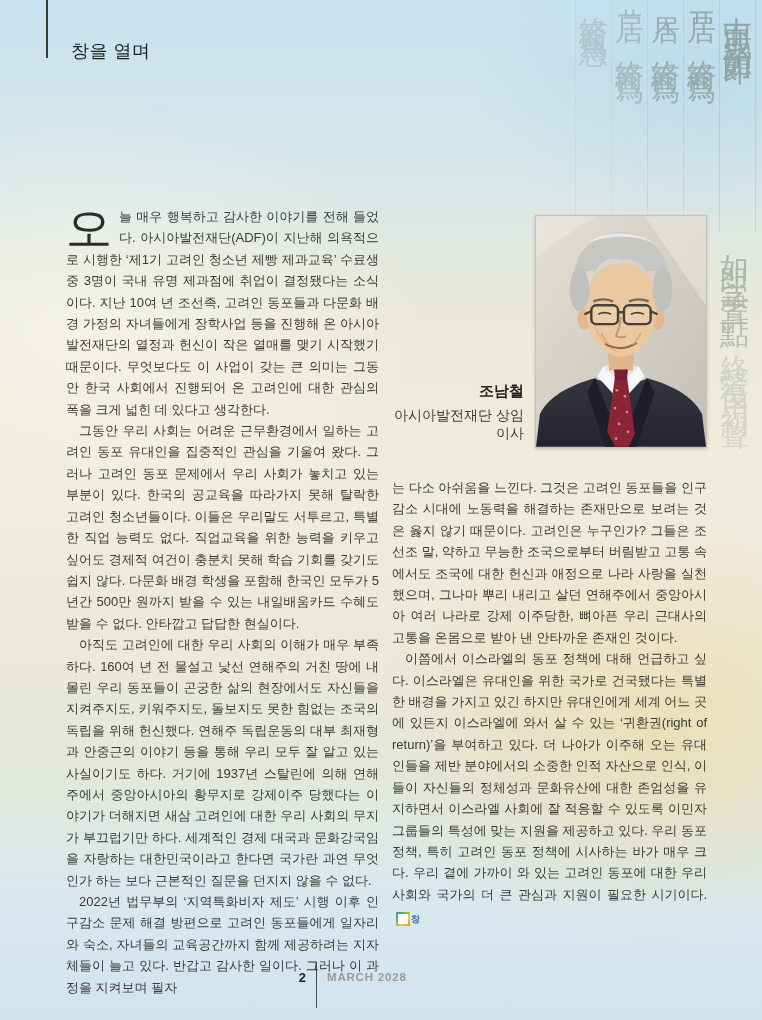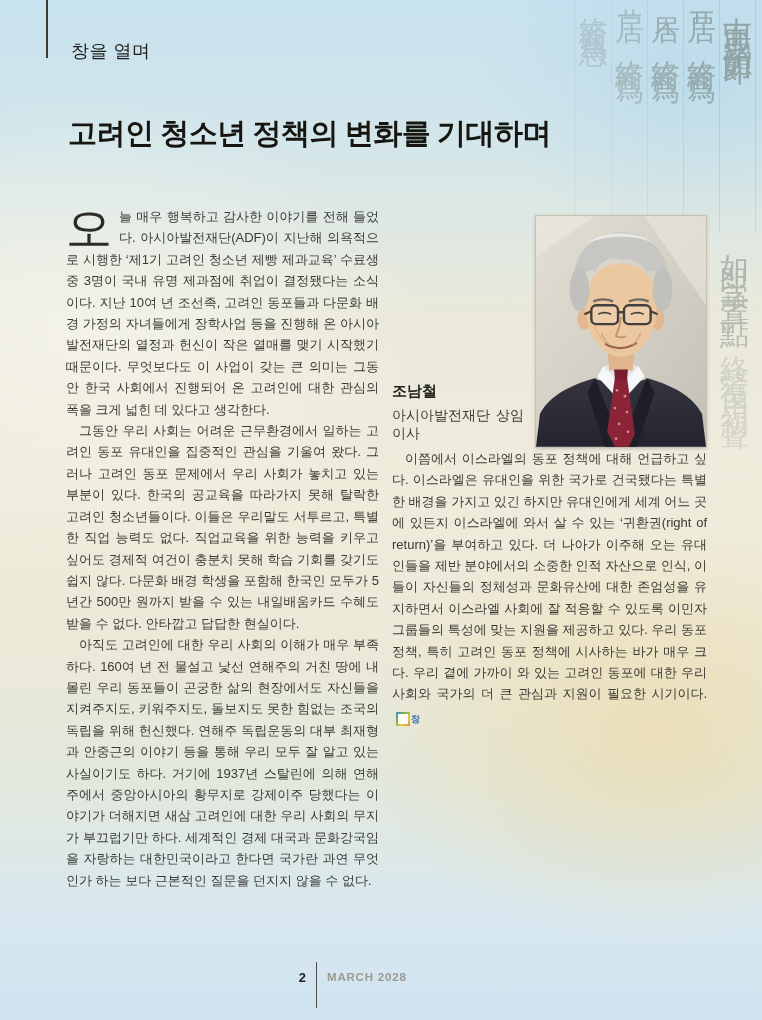--- a/index.html
+++ b/index.html
@@ -54,21 +54,21 @@
   .body-p.indent { text-indent:13px; }
   .dropcap {
     float:left; font-size:46px; line-height:38px; padding:3px 7px 0 0;
     font-weight:500; color:#2c2c27;
   }
 
   
   .photo-row { display:flex; height:233px; }
   .caption {
     flex:1; display:flex; flex-direction:column; justify-content:flex-end;
-    padding:0 11px 6px 0;
+    text-align:right; padding:0 11px 6px 0;
   }
   .caption .name { font-size:15px; font-weight:700; color:#22221f; margin-bottom:6px; }
   .caption .role { font-size:14px; color:#3c3c38; line-height:17.5px; text-indent:0; }
   .photo-frame { width:172px; height:233px; border:1px solid #c8c2b2; background:#d8d4ca; box-shadow:0 1px 3px rgba(80,80,60,0.25); }
   .photo-frame svg { display:block; width:100%; height:100%; }
   .col-right .text-start { margin-top:29px; }
 
   
   .endmark {
     display:inline-block; width:14px; height:14px; line-height:11px; text-align:center;
@@ -96,29 +96,29 @@
     <div class="ccol c4">終而爲急</div>
   </div>
   <div class="callig-side">
     <span>如即字聲二點</span>
     <span class="dim">終聲復用初聲</span>
   </div>
 
   <div class="header-rule"></div>
   <div class="section-label">창을 열며</div>
 
-  <h1 class="article-title">고려인 청소년 정책의 변화를 기대하며</h1>
 
   <div class="col col-left">
     <p class="body-p first">
       <span class="dropcap">오</span>
       <span>늘 매우 행복하고 감사한 이야기를 전해 들었다. 아시아발전재단(ADF)이 지난해 의욕적으로 시행한 ‘제1기 고려인 청소년 제빵 제과교육’ 수료생 중 3명이 국내 유명 제과점에 취업이 결정됐다는 소식이다. 지난 10여 년 조선족, 고려인 동포들과 다문화 배경 가정의 자녀들에게 장학사업 등을 진행해 온 아시아발전재단의 열정과 헌신이 작은 열매를 맺기 시작했기 때문이다. 무엇보다도 이 사업이 갖는 큰 의미는 그동안 한국 사회에서 진행되어 온 고려인에 대한 관심의 폭을 크게 넓힌 데 있다고 생각한다.</span>
     </p>
     <p class="body-p indent">그동안 우리 사회는 어려운 근무환경에서 일하는 고려인 동포 유대인을 집중적인 관심을 기울여 왔다. 그러나 고려인 동포 문제에서 우리 사회가 놓치고 있는 부분이 있다. 한국의 공교육을 따라가지 못해 탈락한 고려인 청소년들이다. 이들은 우리말도 서투르고, 특별한 직업 능력도 없다. 직업교육을 위한 능력을 키우고 싶어도 경제적 여건이 충분치 못해 학습 기회를 갖기도 쉽지 않다. 다문화 배경 학생을 포함해 한국인 모두가 5년간 500만 원까지 받을 수 있는 내일배움카드 수혜도 받을 수 없다. 안타깝고 답답한 현실이다.</p>
     <p class="body-p indent">아직도 고려인에 대한 우리 사회의 이해가 매우 부족하다. 160여 년 전 물설고 낯선 연해주의 거친 땅에 내몰린 우리 동포들이 곤궁한 삶의 현장에서도 자신들을 지켜주지도, 키워주지도, 돌보지도 못한 힘없는 조국의 독립을 위해 헌신했다. 연해주 독립운동의 대부 최재형과 안중근의 이야기 등을 통해 우리 모두 잘 알고 있는 사실이기도 하다. 거기에 1937년 스탈린에 의해 연해주에서 중앙아시아의 황무지로 강제이주 당했다는 이야기가 더해지면 새삼 고려인에 대한 우리 사회의 무지가 부끄럽기만 하다. 세계적인 경제 대국과 문화강국임을 자랑하는 대한민국이라고 한다면 국가란 과연 무엇인가 하는 보다 근본적인 질문을 던지지 않을 수 없다.</p>
+    <p class="body-p indent">2022년 법무부의 ‘지역특화비자 제도’ 시행 이후 인구감소 문제 해결 방편으로 고려인 동포들에게 일자리와 숙소, 자녀들의 교육공간까지 함께 제공하려는 지자체들이 늘고 있다. 반갑고 감사한 일이다. 그러나 이 과정을 지켜보며 필자</p>
   </div>
 
   <div class="col col-right">
     <div class="photo-row">
       <div class="caption">
         <div class="name">조남철</div>
         <div class="role">아시아발전재단 상임이사</div>
       </div>
       <div class="photo-frame">
         <svg viewBox="0 0 172 233" xmlns="http://www.w3.org/2000/svg">
@@ -180,20 +180,21 @@
           <path d="M63 99 Q69 96 76 99" stroke="#4a423a" stroke-width="1.8" fill="none"></path>
           <path d="M96 99 Q103 96 109 99" stroke="#4a423a" stroke-width="1.8" fill="none"></path>
 
           <path d="M86 102 C85 110 83 116 81 121 Q86 124 91 121" stroke="#c09468" stroke-width="1.8" fill="none"></path>
 
           <path d="M70 129 Q86 138 102 128" stroke="#9a624e" stroke-width="2.2" fill="none"></path>
           <path d="M66 118 Q70 126 74 130 M106 118 Q102 126 98 130" stroke="#d0a278" stroke-width="1.4" fill="none"></path>
         </svg>
       </div>
     </div>
+    <p class="body-p text-start">는 다소 아쉬움을 느낀다. 그것은 고려인 동포들을 인구감소 시대에 노동력을 해결하는 존재만으로 보려는 것은 옳지 않기 때문이다. 고려인은 누구인가? 그들은 조선조 말, 약하고 무능한 조국으로부터 버림받고 고통 속에서도 조국에 대한 헌신과 애정으로 나라 사랑을 실천했으며, 그나마 뿌리 내리고 살던 연해주에서 중앙아시아 여러 나라로 강제 이주당한, 뼈아픈 우리 근대사의 고통을 온몸으로 받아 낸 안타까운 존재인 것이다.</p>
     <p class="body-p indent">
       <span>이쯤에서 이스라엘의 동포 정책에 대해 언급하고 싶다. 이스라엘은 유대인을 위한 국가로 건국됐다는 특별한 배경을 가지고 있긴 하지만 유대인에게 세계 어느 곳에 있든지 이스라엘에 와서 살 수 있는 ‘귀환권(right of return)’을 부여하고 있다. 더 나아가 이주해 오는 유대인들을 제반 분야에서의 소중한 인적 자산으로 인식, 이들이 자신들의 정체성과 문화유산에 대한 존엄성을 유지하면서 이스라엘 사회에 잘 적응할 수 있도록 이민자 그룹들의 특성에 맞는 지원을 제공하고 있다. 우리 동포 정책, 특히 고려인 동포 정책에 시사하는 바가 매우 크다. 우리 곁에 가까이 와 있는 고려인 동포에 대한 우리 사회와 국가의 더 큰 관심과 지원이 필요한 시기이다.</span>
       <span class="endmark">창</span>
     </p>
   </div>
 
   <div class="footer">
     <div class="pagenum">2</div>
     <div class="rule"></div>
     <div class="issue">MARCH 2028</div>

